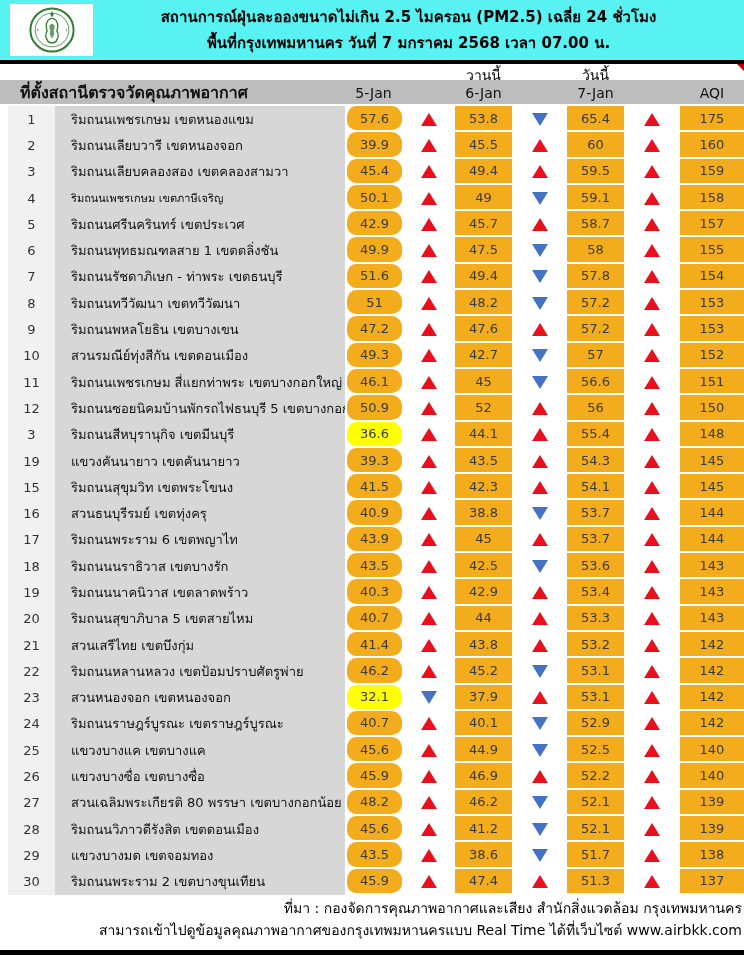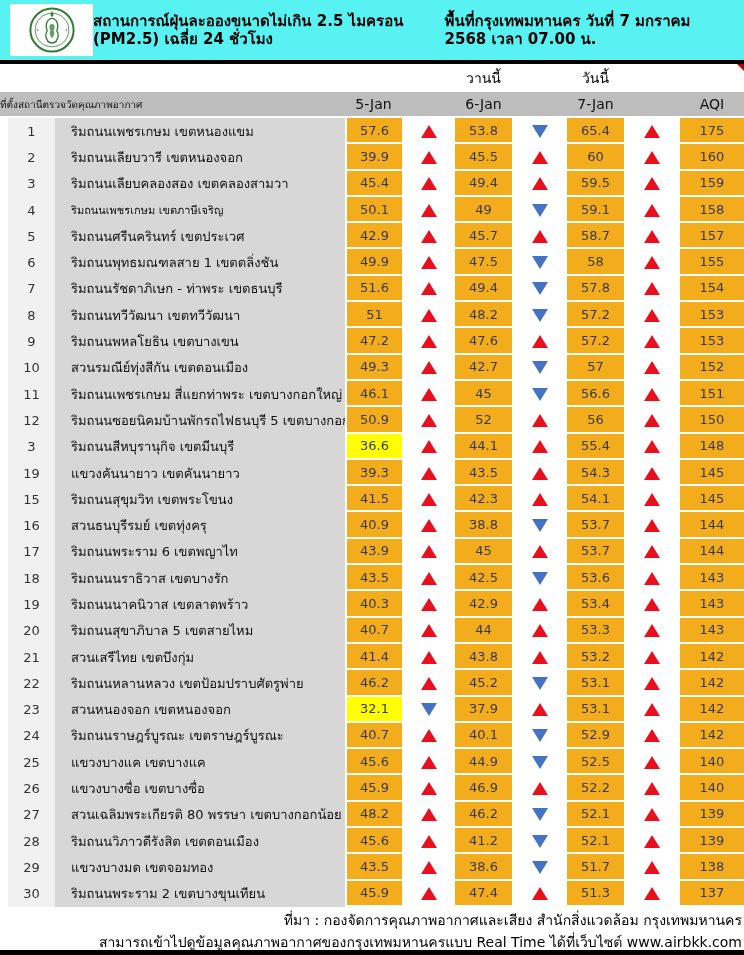--- a/index.html
+++ b/index.html
@@ -10,58 +10,58 @@
   }
   
   .banner {
     height:60px; background:#58F2F2; display:flex; align-items:center;
   }
   .logo-box {
     width:83px; height:52px; background:#fff; margin-left:10px;
     display:flex; align-items:center; justify-content:center; flex:0 0 auto;
   }
   .titles {
-    flex:1; display:flex; flex-direction:row; align-items:center;
+    flex:1; display:flex; flex-direction:column; align-items:center;
     justify-content:center; gap:8px; padding-right:20px;
   }
   .title-line { font-size:15px; font-weight:bold; color:#000; line-height:18px; }
   .black-bar-top { height:4px; background:#000; }
   
   .grid {
     display:grid;
     grid-template-columns:8px 47px 290px 57px 53px 57px 55px 57px 56px 64px;
   }
   
-  .day-band { height:28px; background:#fff; position:relative; }
+  .day-band { height:16px; background:#fff; position:relative; }
   .day-band .dlabel {
     display:flex; align-items:center; justify-content:center;
     font-size:14px; color:#000;
   }
   .corner-flag {
     position:absolute; top:0; right:0; width:0; height:0;
     border-top:7px solid #C00000; border-left:7px solid transparent;
   }
   
   .col-header { height:26px; background:#BDBDBD; border-bottom:2px solid #fff; }
   .col-header > div { display:flex; align-items:center; font-size:14px; color:#111; }
-  .col-header .loc { grid-column:1/4; padding-left:0; font-size:10px; }
+  .col-header .loc { grid-column:1/4; padding-left:20px; font-size:16px;font-weight:bold; }
   .col-header .c { justify-content:center; }
   
   .tbody { }
   .row { height:26.3px; }
   .row > div { display:flex; align-items:center; height:100%; font-size:13px; }
   .cell-margin { background:#fff; }
   .cell-num { background:#F1F1F1; justify-content:center; color:#333; }
   .cell-name { background:#D7D7D7; padding-left:16px; color:#111; white-space:nowrap; overflow:hidden; }
   .row:nth-child(4) .cell-name { font-size:11px; }
   .cell-val {
     background:#F3AC1B; justify-content:center; color:#3a3a3a;
     border-bottom:2px solid #fff;
   }
-  .cell-val.first { border-left:2px solid #fff; }
+  .cell-val.first { border-left:2px solid #fff;border-radius:11px; }
   .cell-val.hl { background:#FFFF00; }
   .cell-arrow { background:#fff; justify-content:center; }
   .arrow-up {
     width:0; height:0; border-left:8px solid transparent;
     border-right:8px solid transparent; border-bottom:13px solid #E8101C;
   }
   .arrow-down {
     width:0; height:0; border-left:8px solid transparent;
     border-right:8px solid transparent; border-top:13px solid #4472C4;
   }

